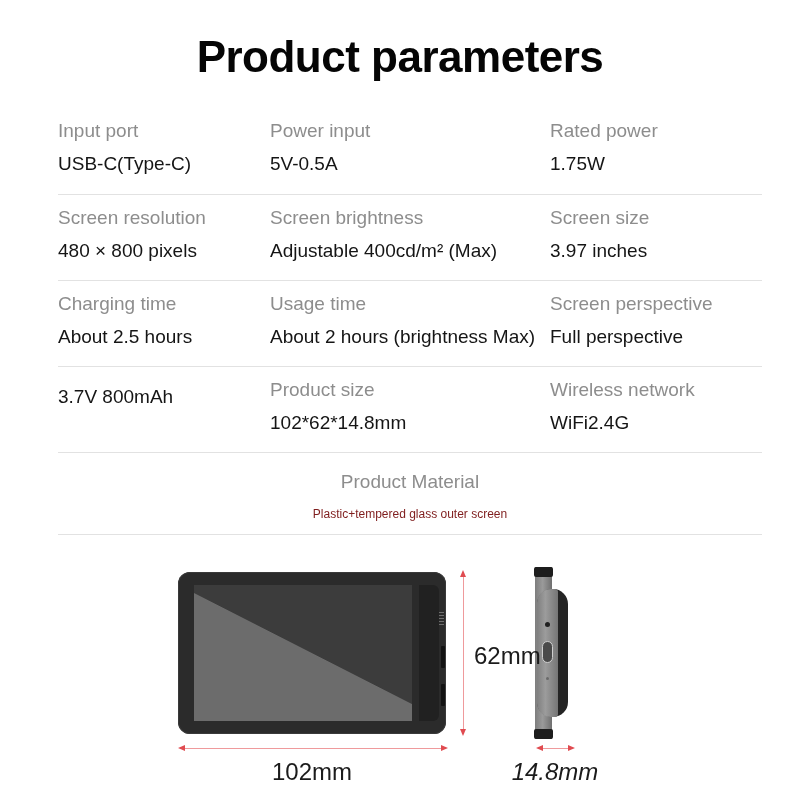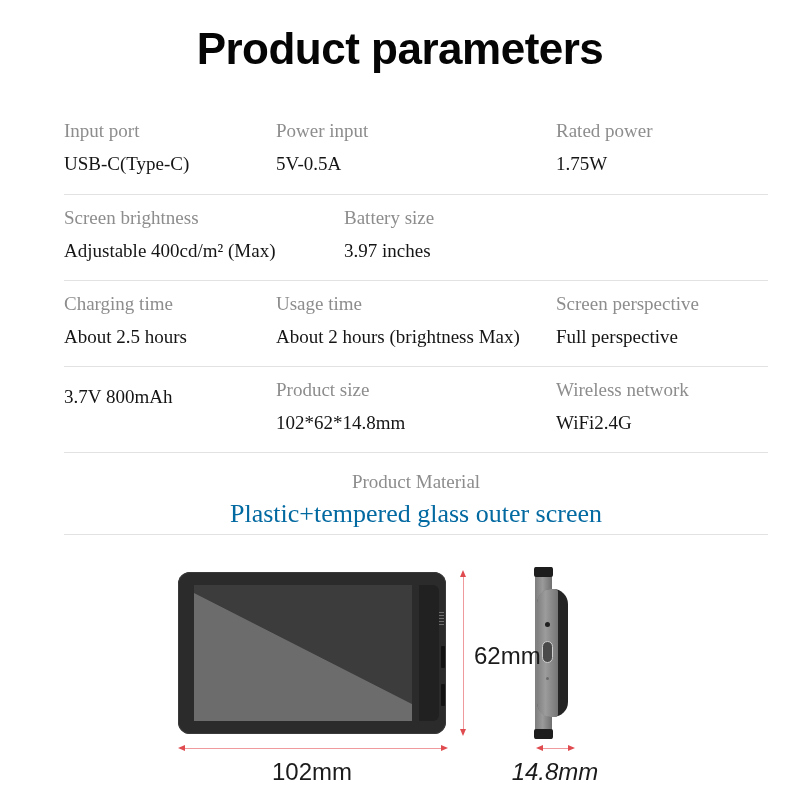--- a/index.html
+++ b/index.html
@@ -14,36 +14,35 @@
     position: relative;
     width: 800px;
     height: 800px;
     background: #ffffff;
   }
 
   
   .title {
     position: absolute;
     left: 0;
-    top: 24px;
+    top: 32px;
     width: 800px;
     text-align: center;
     font-size: 44px;
     font-weight: bold;
     color: #050505;
     letter-spacing: -0.5px;
   }
 
   
   .spec-table {
     position: absolute;
-    left: 64px;
+    left: 58px;
     top: 108px;
     width: 704px;
-    font-family: Liberation Serif, serif;
   }
   .spec-row {
     position: relative;
     display: flex;
     height: 86px;
     padding-top: 10px;
   }
   .spec-row + .spec-row,
   .material-block,
   .table-end {
@@ -76,22 +75,22 @@
     height: 82px;
     padding-top: 16px;
     text-align: center;
   }
   .material-label {
     font-size: 19px;
     color: #8d8d8d;
     line-height: 26px;
   }
   .material-value {
-    font-size: 26px;
-    color: #0369a1;
+    font-size: 12px;
+    color: #7f1d1d;
     line-height: 28px;
     margin-top: 5px;
   }
   .table-end { height: 0; }
 
   
   .diagram {
     position: absolute;
     left: 0;
     top: 545px;
@@ -275,26 +274,30 @@
         <div class="spec-label">Power input</div>
         <div class="spec-value">5V-0.5A</div>
       </div>
       <div class="spec-cell c3">
         <div class="spec-label">Rated power</div>
         <div class="spec-value">1.75W</div>
       </div>
     </div>
 
     <div class="spec-row">
+      <div class="spec-cell c1">
+        <div class="spec-label">Screen resolution</div>
+        <div class="spec-value">480 × 800 pixels</div>
+      </div>
       <div class="spec-cell c2">
         <div class="spec-label">Screen brightness</div>
         <div class="spec-value">Adjustable 400cd/m² (Max)</div>
       </div>
       <div class="spec-cell c3">
-        <div class="spec-label">Battery size</div>
+        <div class="spec-label">Screen size</div>
         <div class="spec-value">3.97 inches</div>
       </div>
     </div>
 
     <div class="spec-row">
       <div class="spec-cell c1">
         <div class="spec-label">Charging time</div>
         <div class="spec-value">About 2.5 hours</div>
       </div>
       <div class="spec-cell c2">

